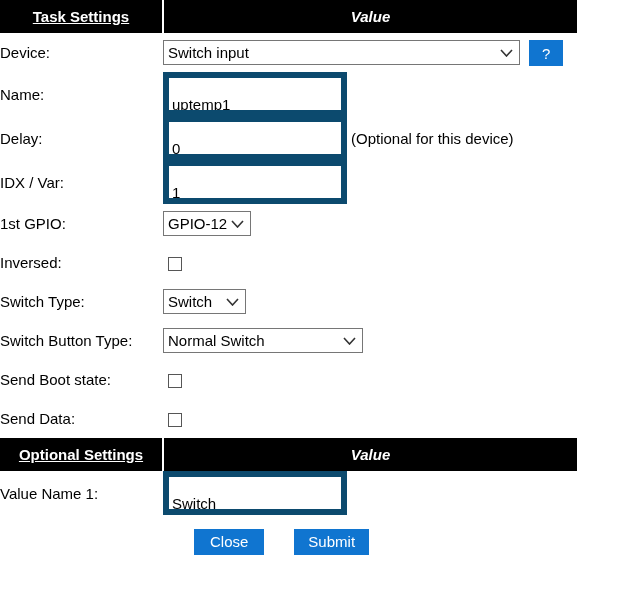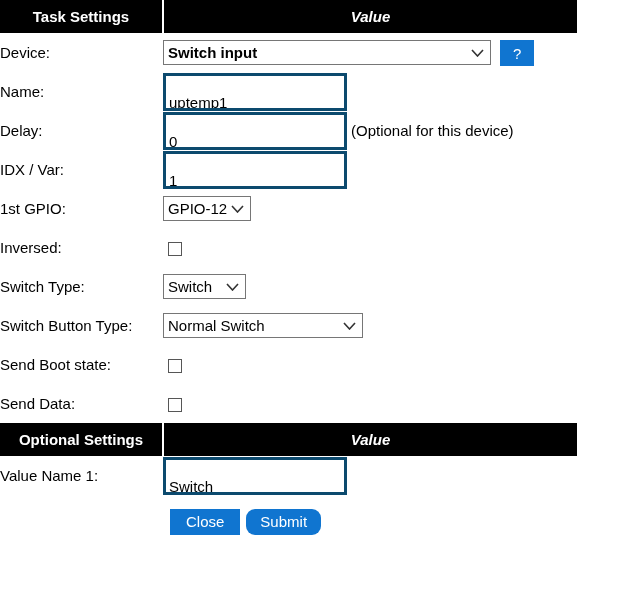--- a/index.html
+++ b/index.html
@@ -39,20 +39,21 @@
     font-weight: bold;
     font-size: 15px;
     text-align: center;
     padding: 8px 4px;
     height: 32px;
     border: 0;
   }
   tr.hdr > th.lbl-col {
     width: 163px;
     border-right: 2px solid #ffffff;
+    text-decoration: underline;
   }
   tr.hdr > th.val-col {
     width: 414px;
     font-style: italic;
   }
 
   
   tr.row > td {
     padding: 0;
     border: 0;
@@ -72,21 +73,21 @@
     padding-left: 7px;
     white-space: nowrap;
   }
 
   
   .txtin {
     font-family: "Liberation Sans", sans-serif;
     font-size: 15px;
     color: #000;
     background: #ffffff;
-    border: 3px solid #0c4a6e;
+    border: 6px solid #0c4a6e;
     height: 24px;
     line-height: 22px;
     padding: 16px 3px;
     width: 184px;
     display: inline-block;
     vertical-align: middle;
     overflow: hidden;
   }
 
   .sel {
@@ -107,21 +108,21 @@
   .sel .chev {
     position: absolute;
     right: 6px;
     top: 0;
     height: 23px;
     line-height: 23px;
     width: 13px;
   }
   .sel .chev svg { display: block; margin-top: 8px; }
 
-  .sel-device { width: 328px; font-weight: bold; }
+  .sel-device { width: 357px; }
   .sel-gpio   { width: 88px; }
   .sel-swtype { width: 83px; }
   .sel-btntype{ width: 200px; }
 
   .helpbtn {
     display: inline-block;
     vertical-align: middle;
     width: 34px;
     height: 26px;
     line-height: 26px;
@@ -175,22 +176,23 @@
     color: #ffffff;
     font-family: "Liberation Sans", sans-serif;
     font-size: 15px;
     border: 0;
     height: 26px;
     line-height: 26px;
     padding: 0 16px;
     margin-right: 6px;
     cursor: pointer;
     text-align: center;
-  }
-  .abtn.submit { padding: 0 14px; border-radius: 9px; }
+    margin-left: 24px;
+  }
+  .abtn.submit { padding: 0 14px; }
 </style>
 </head>
 <body>
 
 <div class="page">
 
   <table class="cfg">
     <tbody>
 
       <tr class="hdr">

